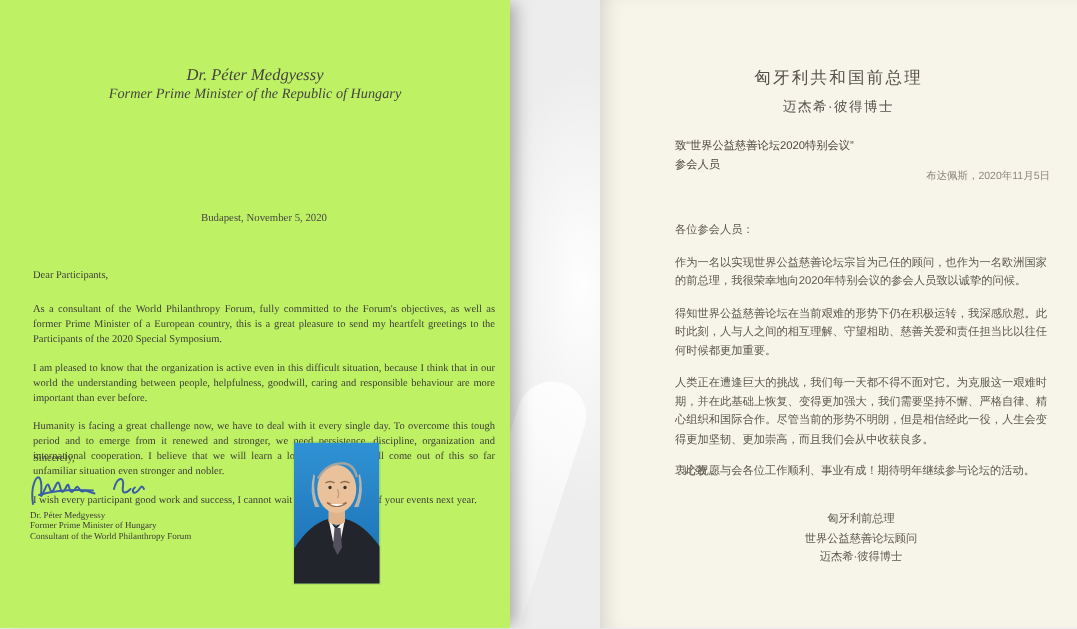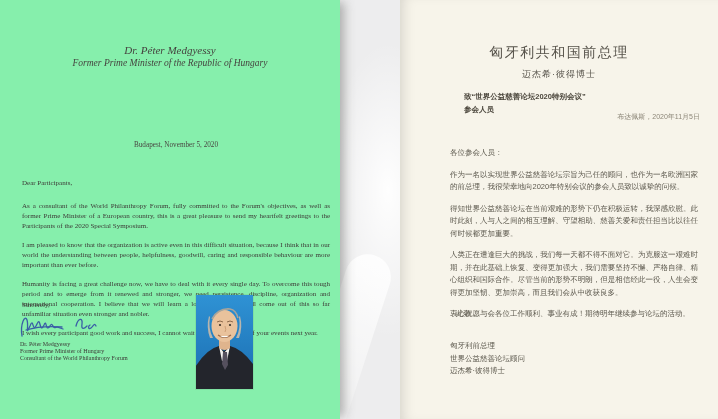--- a/index.html
+++ b/index.html
@@ -7,21 +7,21 @@
          font-family:"Liberation Serif",serif;}
 
   
   .gap-glow{position:absolute;left:328px;top:40px;width:120px;height:300px;border-radius:50%;
             background:radial-gradient(ellipse at center,rgba(255,255,255,.95) 0%,rgba(255,255,255,0) 70%);}
   .gap-tail{position:absolute;left:318px;top:250px;width:46px;height:220px;border-radius:24px;
             background:linear-gradient(180deg,rgba(255,255,255,.85),rgba(255,255,255,0));
             transform:rotate(18deg);}
 
   
-  .page{position:absolute;top:0;height:419px;background:#86efac;}
+  .page{position:absolute;top:0;height:419px;background:#bef264;}
   .page-left{left:0;width:340px;box-shadow:6px 0 10px -2px rgba(90,90,88,.45);}
   .page-right{left:400px;width:318px;background:#f7f4ea;
               box-shadow:inset 10px 0 14px -8px rgba(0,0,0,.15);}
 
   
   .lp-header{position:absolute;top:44px;left:0;width:340px;text-align:center;
              font-style:italic;color:#45433f;}
   .lp-name{font-size:11px;}
   .lp-title{font-size:9.5px;margin-top:2px;}
   .lp-recipient{position:absolute;top:108px;left:22px;width:310px;
@@ -34,32 +34,32 @@
   .lp-body p{margin:0 0 9px 0;text-align:justify;}
   .lp-closing{position:absolute;top:301px;left:22px;font-size:7px;color:#3d3b37;}
   .lp-signature{position:absolute;top:310px;left:18px;}
   .lp-sigblock{position:absolute;top:341px;left:20px;font-size:6px;line-height:6.8px;color:#3d3b37;}
   .lp-photo{position:absolute;left:196px;top:295px;width:57px;height:94px;
             box-shadow:0 0 0 1px rgba(0,0,0,.06);}
 
   
   .cjk{font-family:"Liberation Sans",sans-serif;}
   .rp-header{position:absolute;top:44px;left:0;width:318px;text-align:center;color:#56524a;}
-  .rp-h1{font-size:14px;letter-spacing:1.5px;}
+  .rp-h1{font-size:11px;letter-spacing:1.5px;}
   .rp-h2{font-size:9px;letter-spacing:1px;margin-top:6px;}
   .rp-recipient{position:absolute;top:90px;left:50px;width:250px;
-                font-weight:bold;font-size:7.5px;line-height:13px;color:#4c473d;margin-left:14px;}
+                font-weight:normal;font-size:7.5px;line-height:13px;color:#4c473d;}
   .rp-date{position:absolute;top:112px;left:50px;width:250px;text-align:right;
            font-size:7px;color:#8d8779;}
   .rp-body{position:absolute;top:147px;left:50px;width:248px;
            font-size:7.5px;line-height:12.5px;color:#5d594e;}
   .rp-body .salut{margin:0 0 9px 0;}
   .rp-body p{margin:0 0 9px 0;text-align:justify;}
   .rp-closing{position:absolute;top:309px;left:56px;font-size:7.5px;color:#5d594e;}
-  .rp-sigblock{position:absolute;top:340px;left:50px;width:248px;text-align:left;
+  .rp-sigblock{position:absolute;top:340px;left:50px;width:248px;text-align:center;
                font-size:7.5px;line-height:12.5px;color:#5d594e;}
 </style>
 </head>
 <body>
 
 <div class="stage">
 
   <div class="gap-glow"></div>
   <div class="gap-tail"></div>
 

